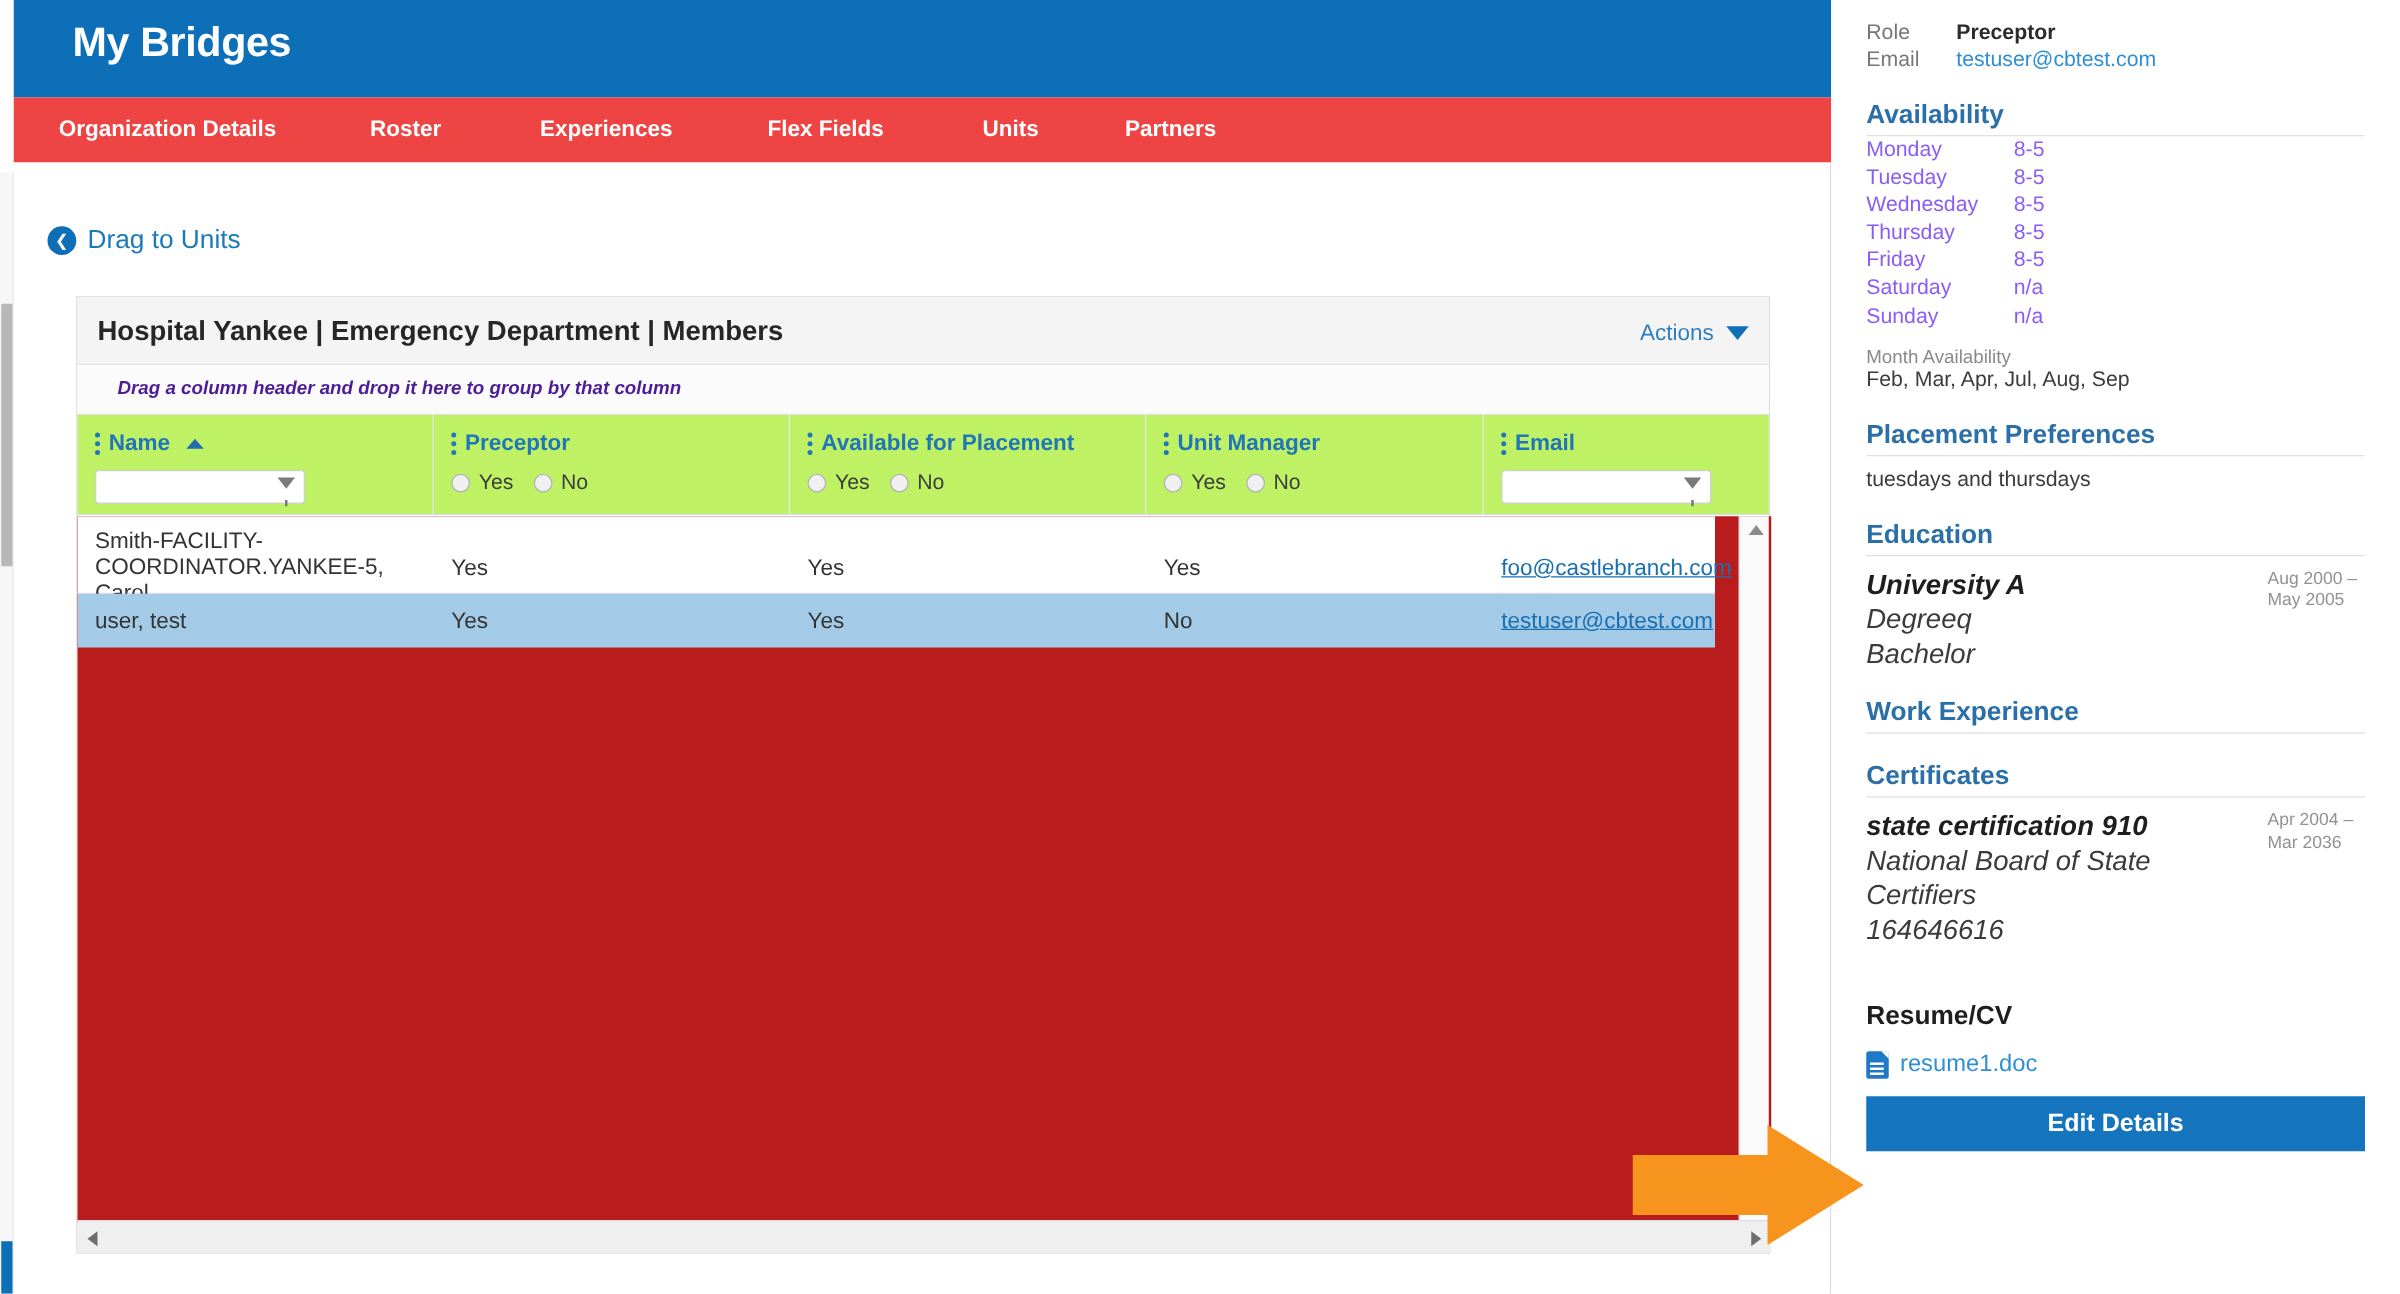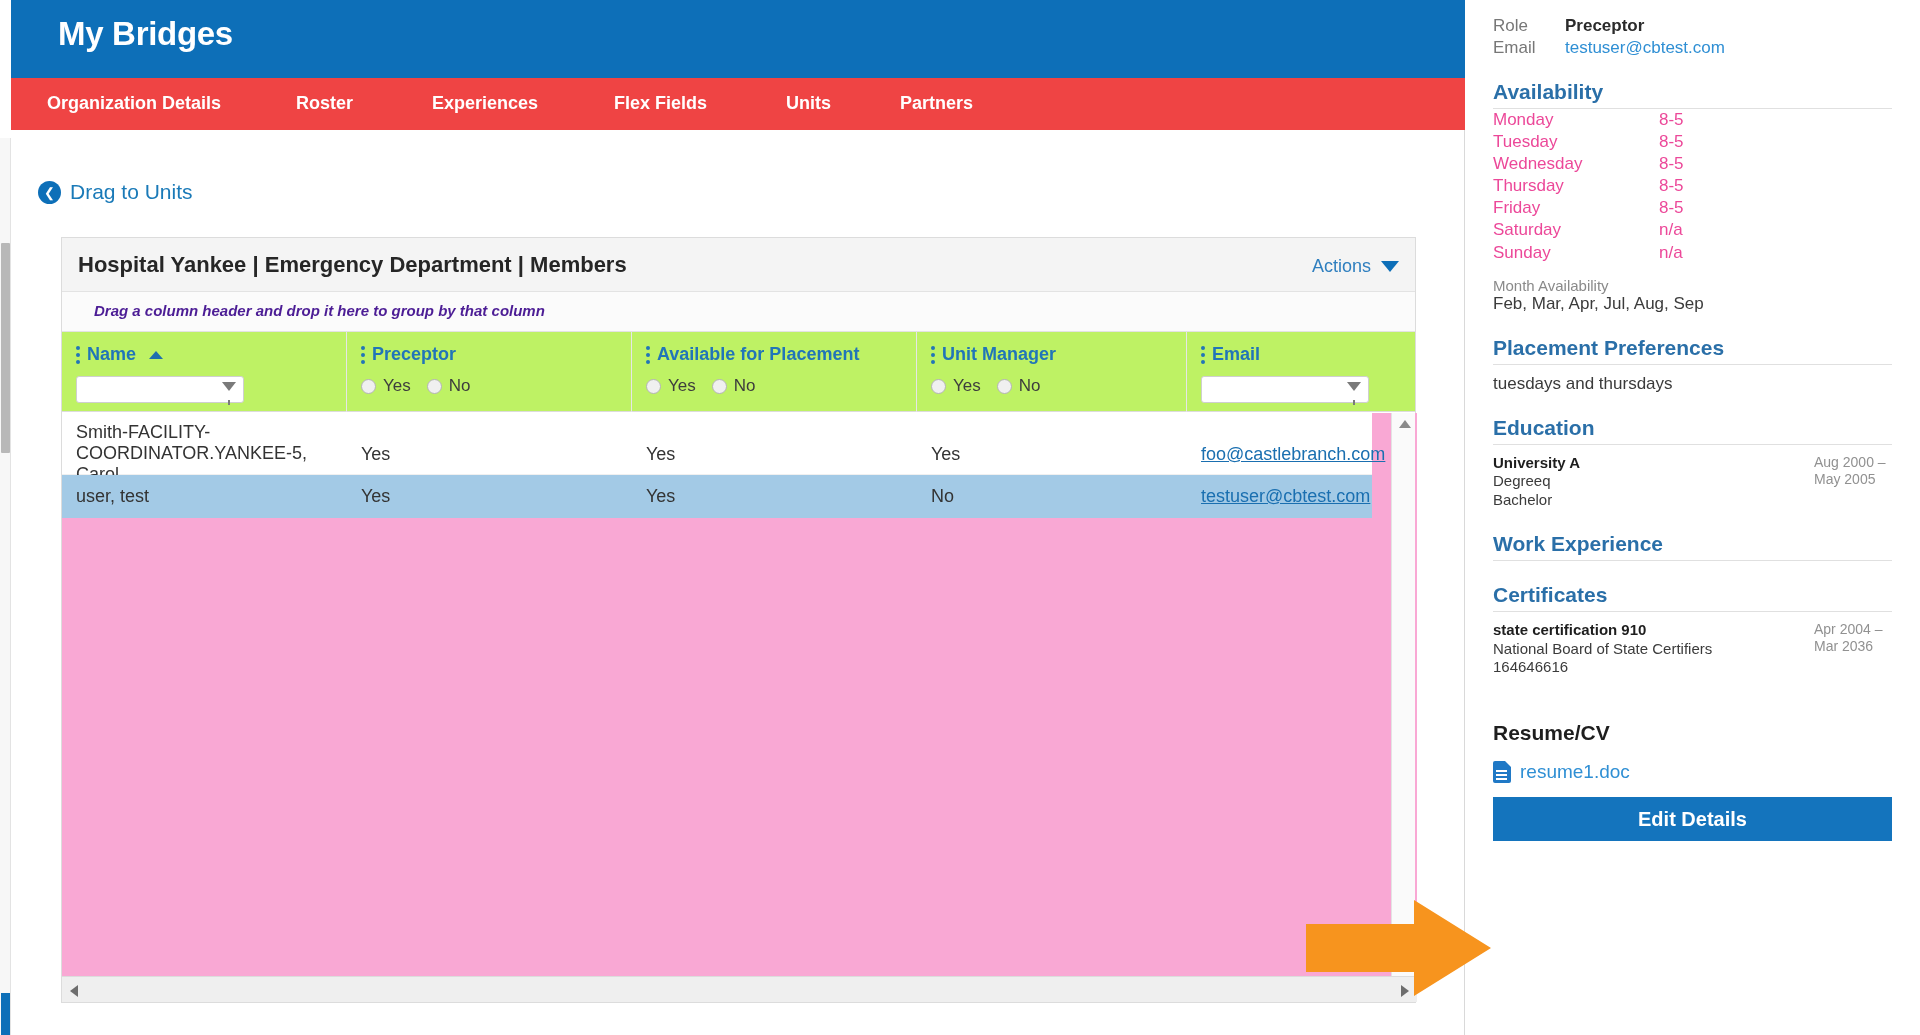--- a/index.html
+++ b/index.html
@@ -150,21 +150,21 @@
   .radio-group label { display: flex; align-items: center; gap: 7px; cursor: pointer; }
   .radio {
     width: 15px; height: 15px; border-radius: 50%;
     border: 1px solid #b4b4b4; background: #f0f0f0;
     display: inline-block;
   }
 
   
   .grid-body {
     position: absolute; left: 0; top: 175px; width: 1355px; height: 565px;
-    background: #f9a8d4; overflow: hidden;
+    background: #b91c1c; overflow: hidden;
   }
   .row { position: relative; width: 1310px; }
   .row.r1 { height: 62px; background: #ffffff; border-bottom: 1px solid #f0f0f0; }
   .row.r2 { height: 43px; background: #a3cae6; }
   .cell {
     position: absolute; font-size: 18px; color: #333;
   }
   .cell.link { color: #1a6fb0; text-decoration: underline; cursor: pointer; }
   .namewrap { line-height: 1.16; }
 
@@ -201,29 +201,29 @@
   .kv .k { width: 72px; color: #777; }
   .kv .v { color: #2b2b2b; font-weight: bold; }
   .kv .v.link { color: #2f8fd4; font-weight: normal; text-decoration: none; cursor: pointer; }
 
   .sec-h {
     font-size: 21px; font-weight: bold; color: #2a6fa8;
     margin-top: 22px; padding-bottom: 4px; border-bottom: 1px solid #e0e0e0;
   }
   .sec-h.dark { color: #1e1e1e; border-bottom: none; }
 
-  .avail-row { display: flex; font-size: 17px; color: #ec4899; line-height: 1.3; gap: 48px; }
+  .avail-row { display: flex; font-size: 17px; color: #8b5cf6; line-height: 1.3; }
   .avail-row .d { width: 118px; }
   .month-label { font-size: 15px; color: #8a8a8a; margin-top: 13px; }
   .month-val { font-size: 17px; color: #3b3b3b; }
 
   .plain { font-size: 17px; color: #3b3b3b; margin-top: 9px; }
 
   .entry { display: flex; justify-content: space-between; margin-top: 9px; }
-  .entry .left { font-size: 15px; color: #3b3b3b; line-height: 1.25; }
+  .entry .left { font-size: 22px; color: #3b3b3b; line-height: 1.25; font-style: italic; }
   .entry .left b { color: #1e1e1e; }
   .entry .right {
     font-size: 14px; color: #919191; text-align: left;
     line-height: 1.25; white-space: pre-line; min-width: 78px;
   }
 
   .resume-link {
     display: flex; align-items: center; gap: 9px;
     font-size: 19px; color: #2f8fd4; margin-top: 12px; cursor: pointer;
   }

